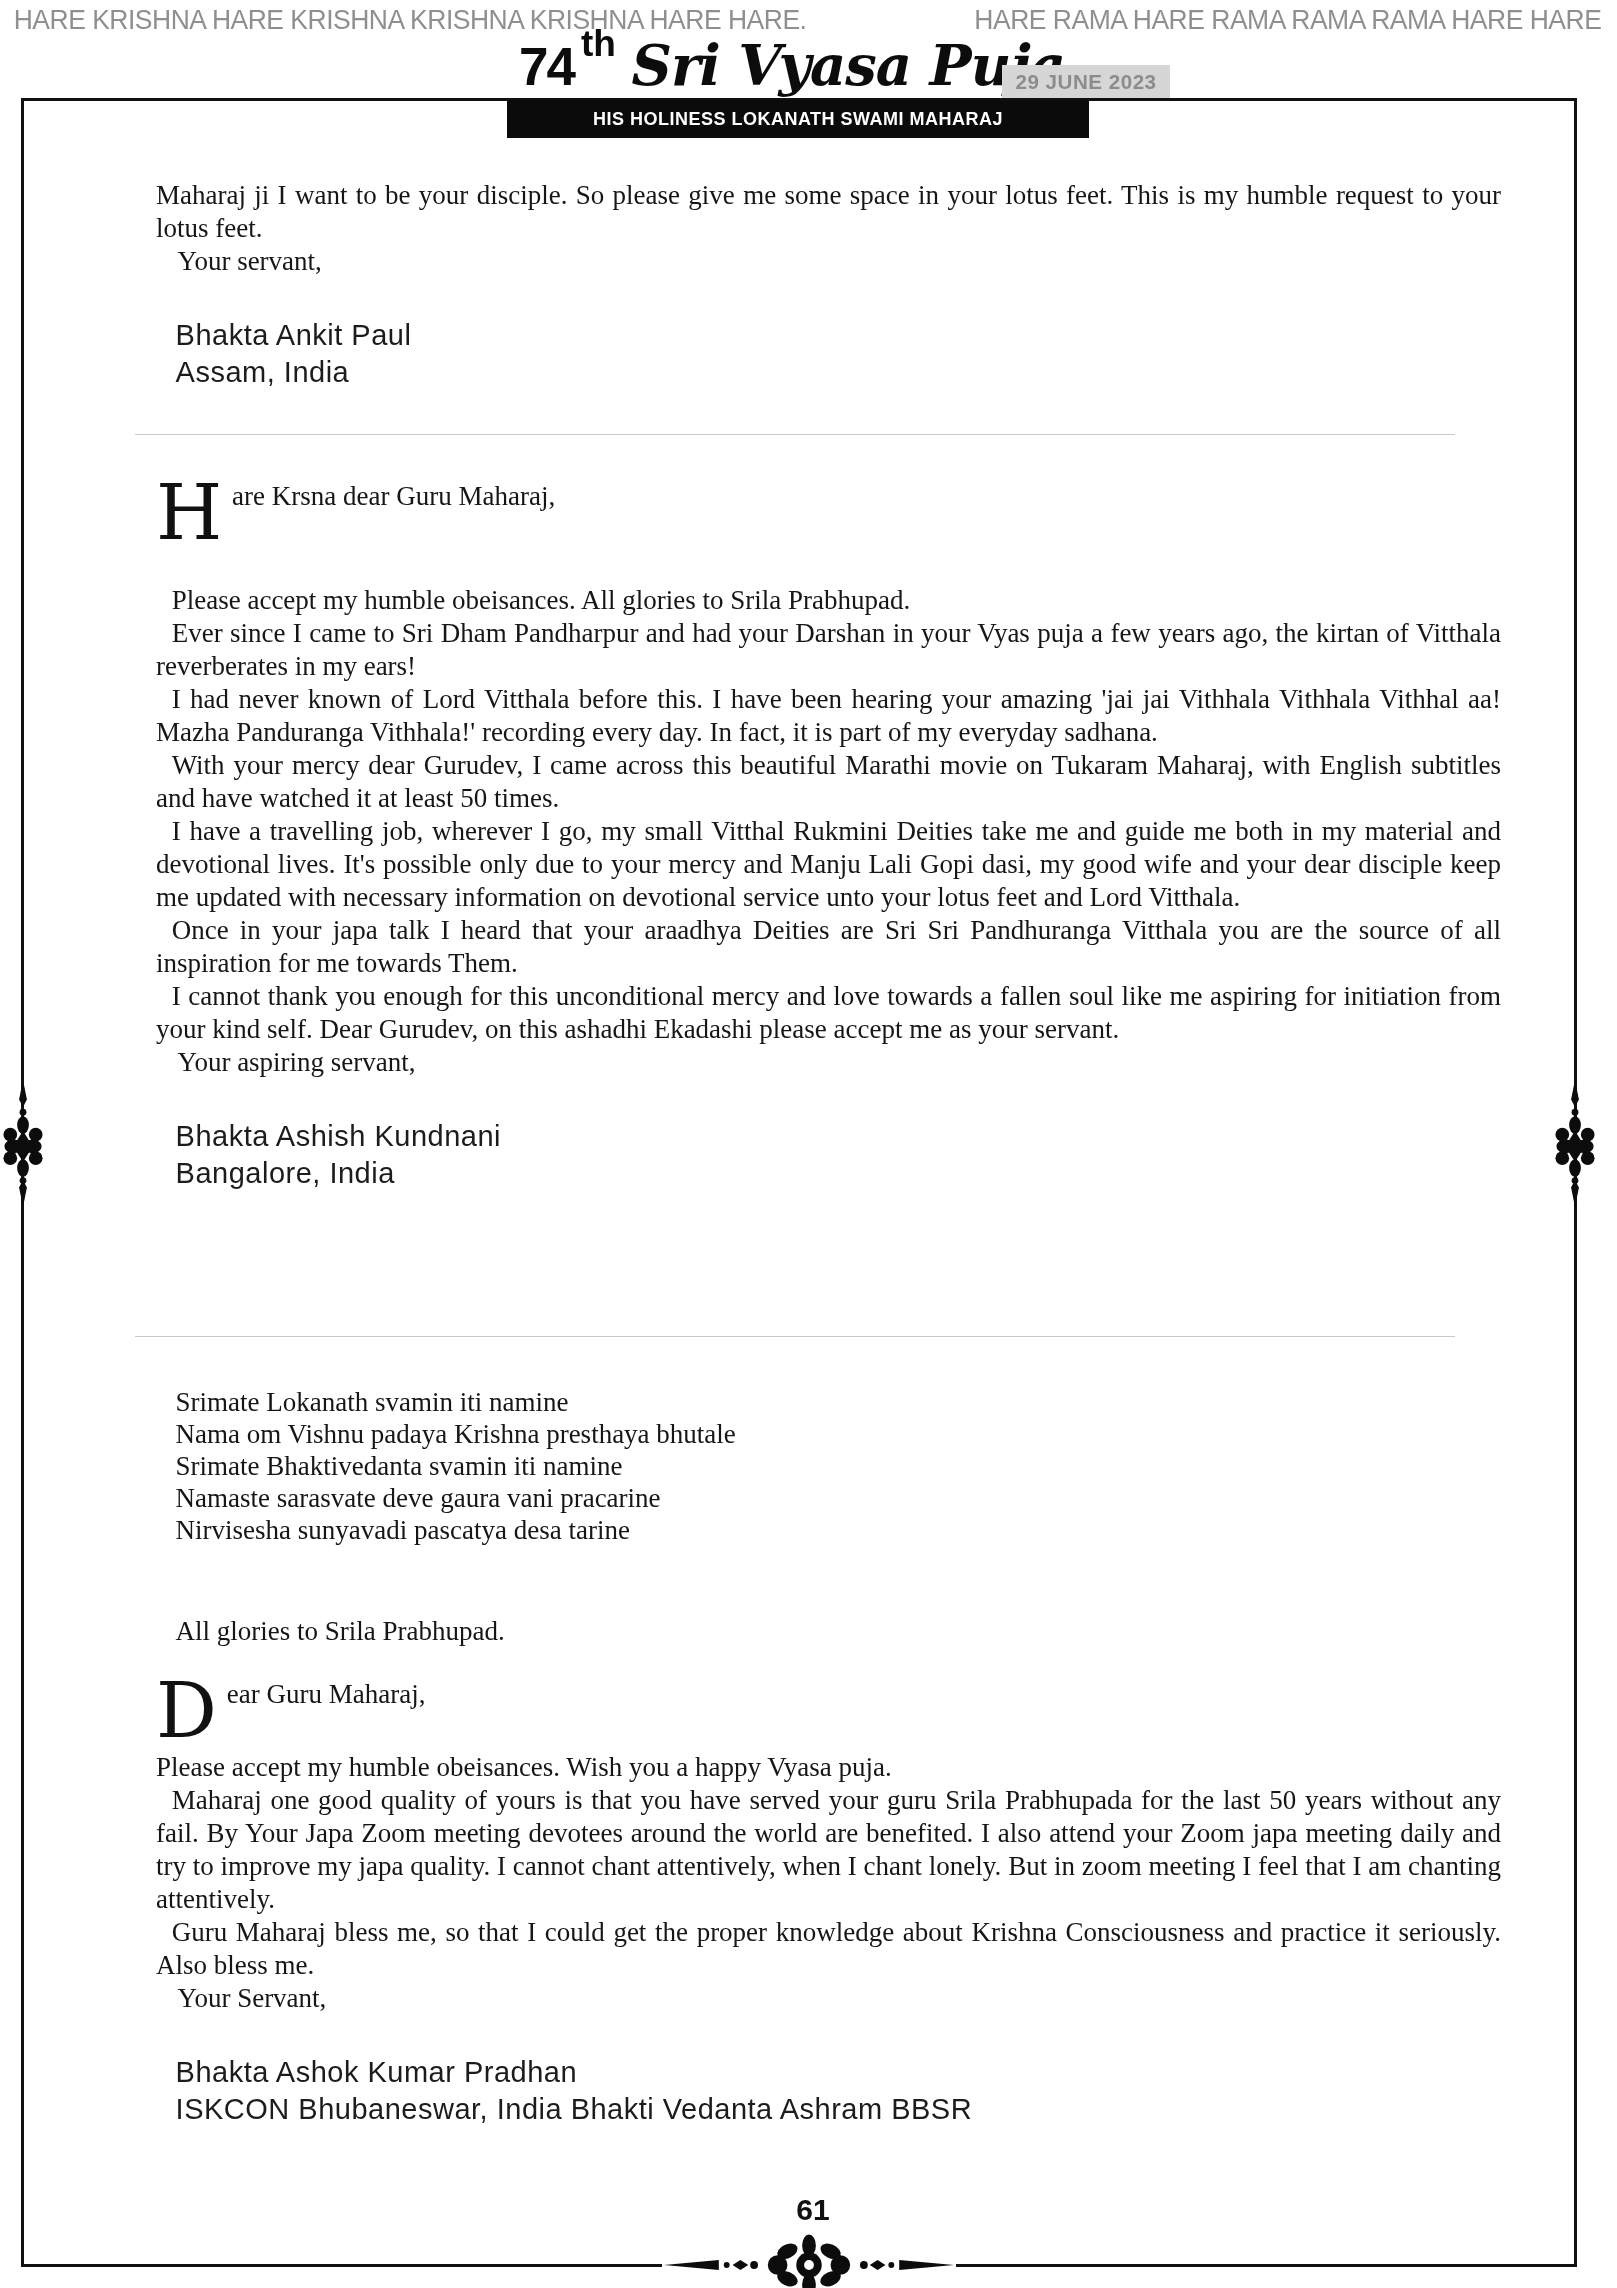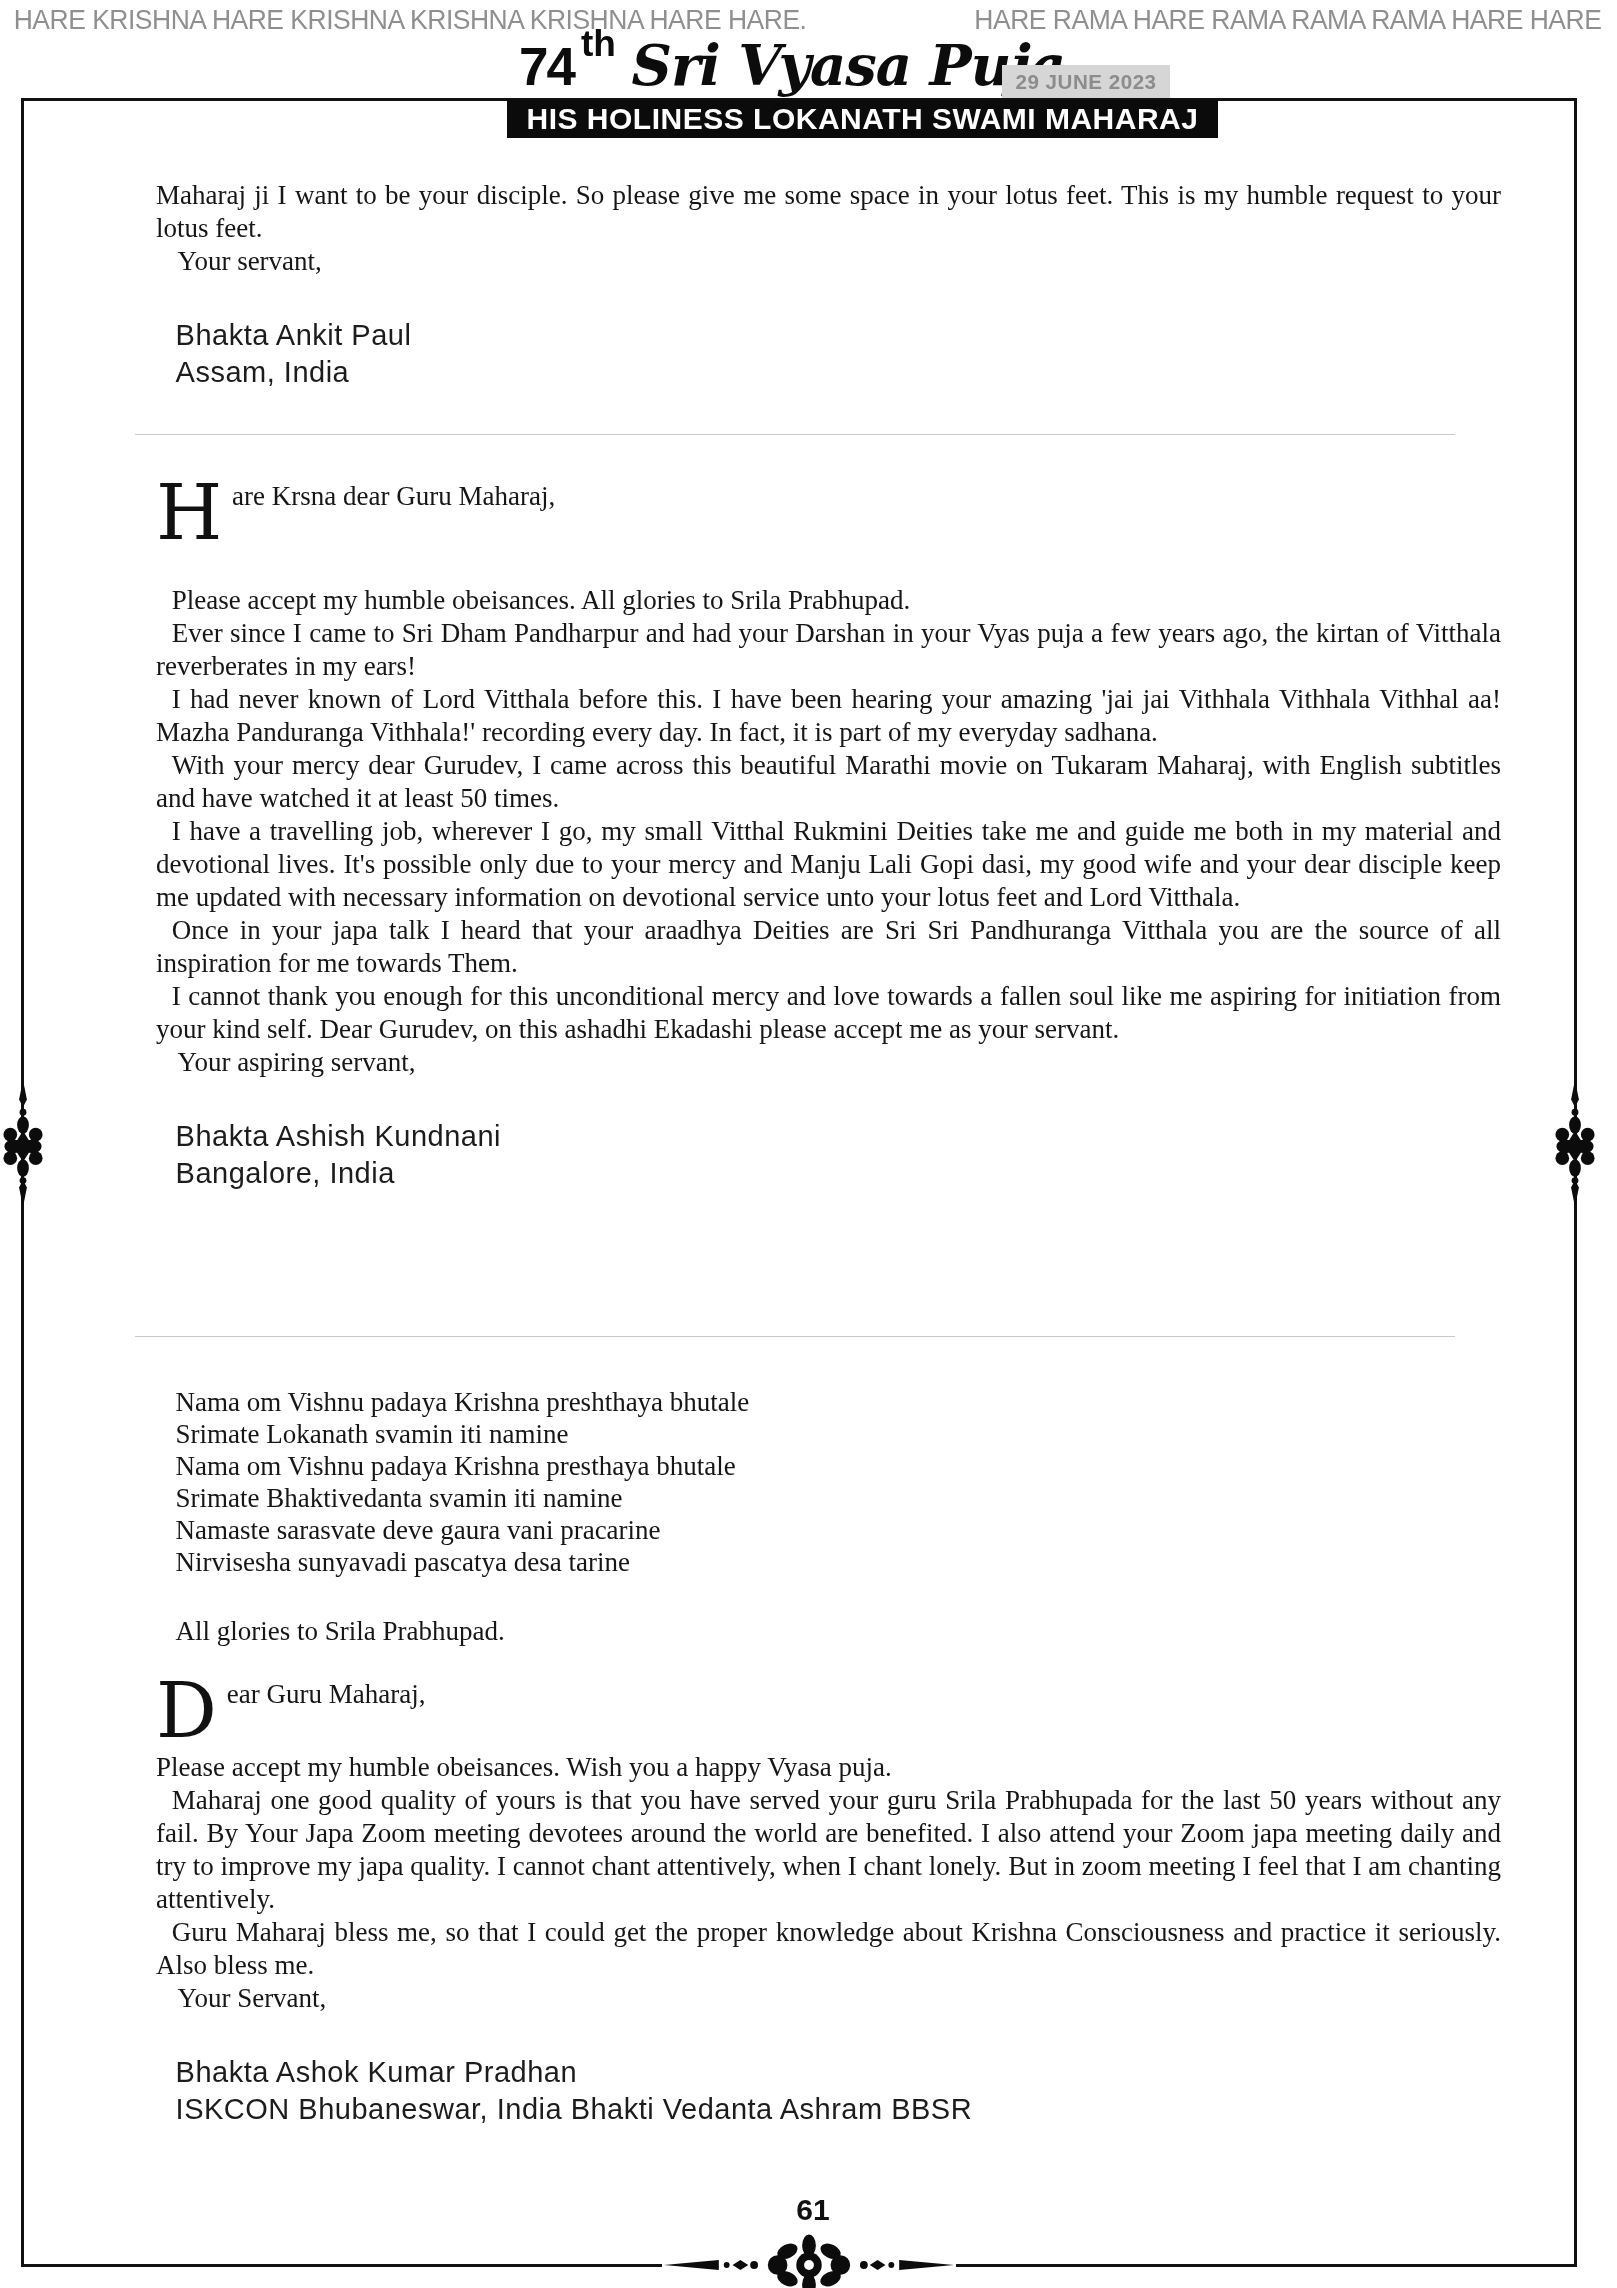--- a/index.html
+++ b/index.html
@@ -45,23 +45,23 @@
   }
 
   
   .frame{
     position:absolute;left:20.6px;top:98px;width:1556px;height:2169px;
     border:3.9px solid #111;box-sizing:border-box;
   }
 
   
   .banner{
-    position:absolute;left:507px;top:100px;width:711px;height:38px;
+    position:absolute;left:507px;top:100px;width:582px;height:38px;
     background:#0b0b0b;display:flex;align-items:center;justify-content:center;
-    font-family:"Liberation Sans", sans-serif;font-weight:700;font-size:30px;color:#ffffff;
+    font-family:"Liberation Sans", sans-serif;font-weight:700;font-size:18px;color:#ffffff;
     letter-spacing:0.5px;white-space:nowrap;
   }
 
   
   .letter{position:absolute;left:116px;width:1345px;font-size:27px;line-height:33px;margin-left:40px;}
   .letter p{margin:0;text-align:justify;}
   .indent{text-indent:15.7px;}
   .closing{padding-left:21.6px;text-align:left !important;}
   .sig{
     margin-top:39px;
@@ -176,21 +176,20 @@
   <p class="closing">Your aspiring servant,</p>
   <div class="sig">
     <div>Bhakta Ashish Kundnani</div>
     <div>Bangalore, India</div>
   </div>
 </div>
 
 <div class="divider" style="top:1336px;"></div>
 
 <div class="letter mantra-block" style="top:1386px;">
-  <div>Nama om Vishnu padaya Krishna preshthaya bhutale</div>
   <div>Srimate Lokanath svamin iti namine</div>
   <div>Nama om Vishnu padaya Krishna presthaya bhutale</div>
   <div>Srimate Bhaktivedanta svamin iti namine</div>
   <div>Namaste sarasvate deve gaura vani pracarine</div>
   <div>Nirvisesha sunyavadi pascatya desa tarine</div>
 </div>
 
 <div class="letter glories" style="top:1615px;">
   <span>All glories to Srila Prabhupad.</span>
 </div>

